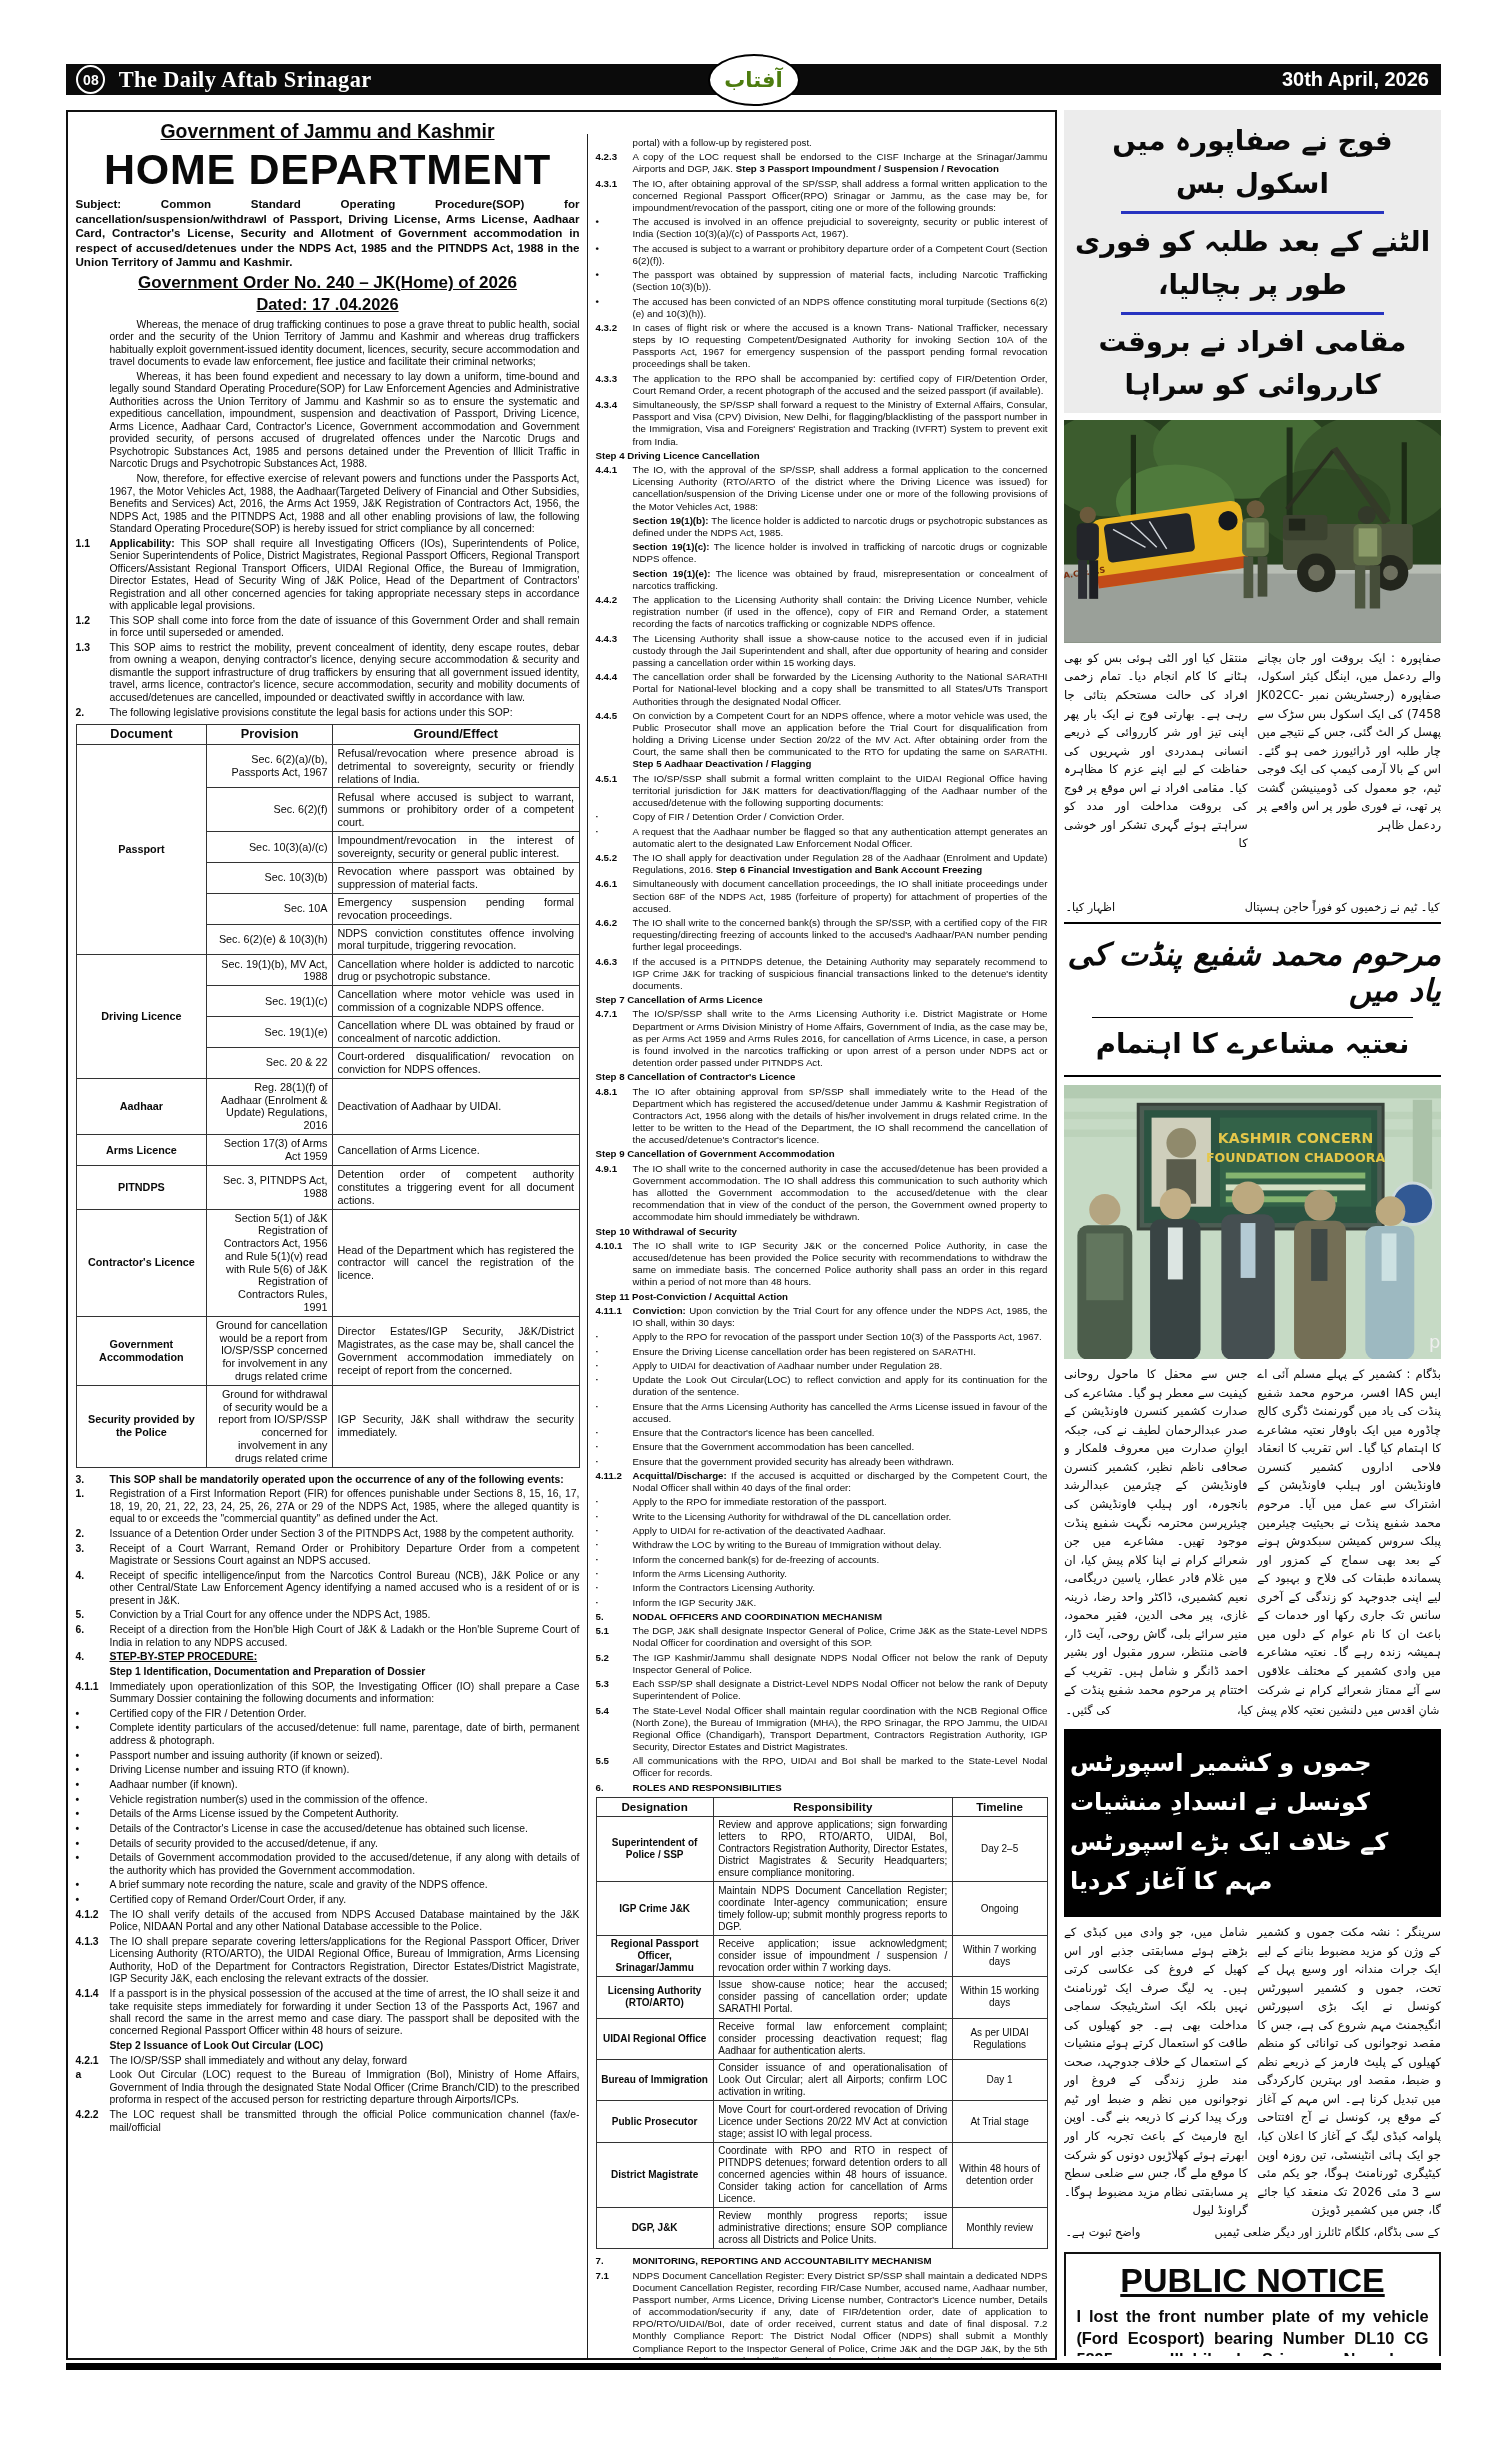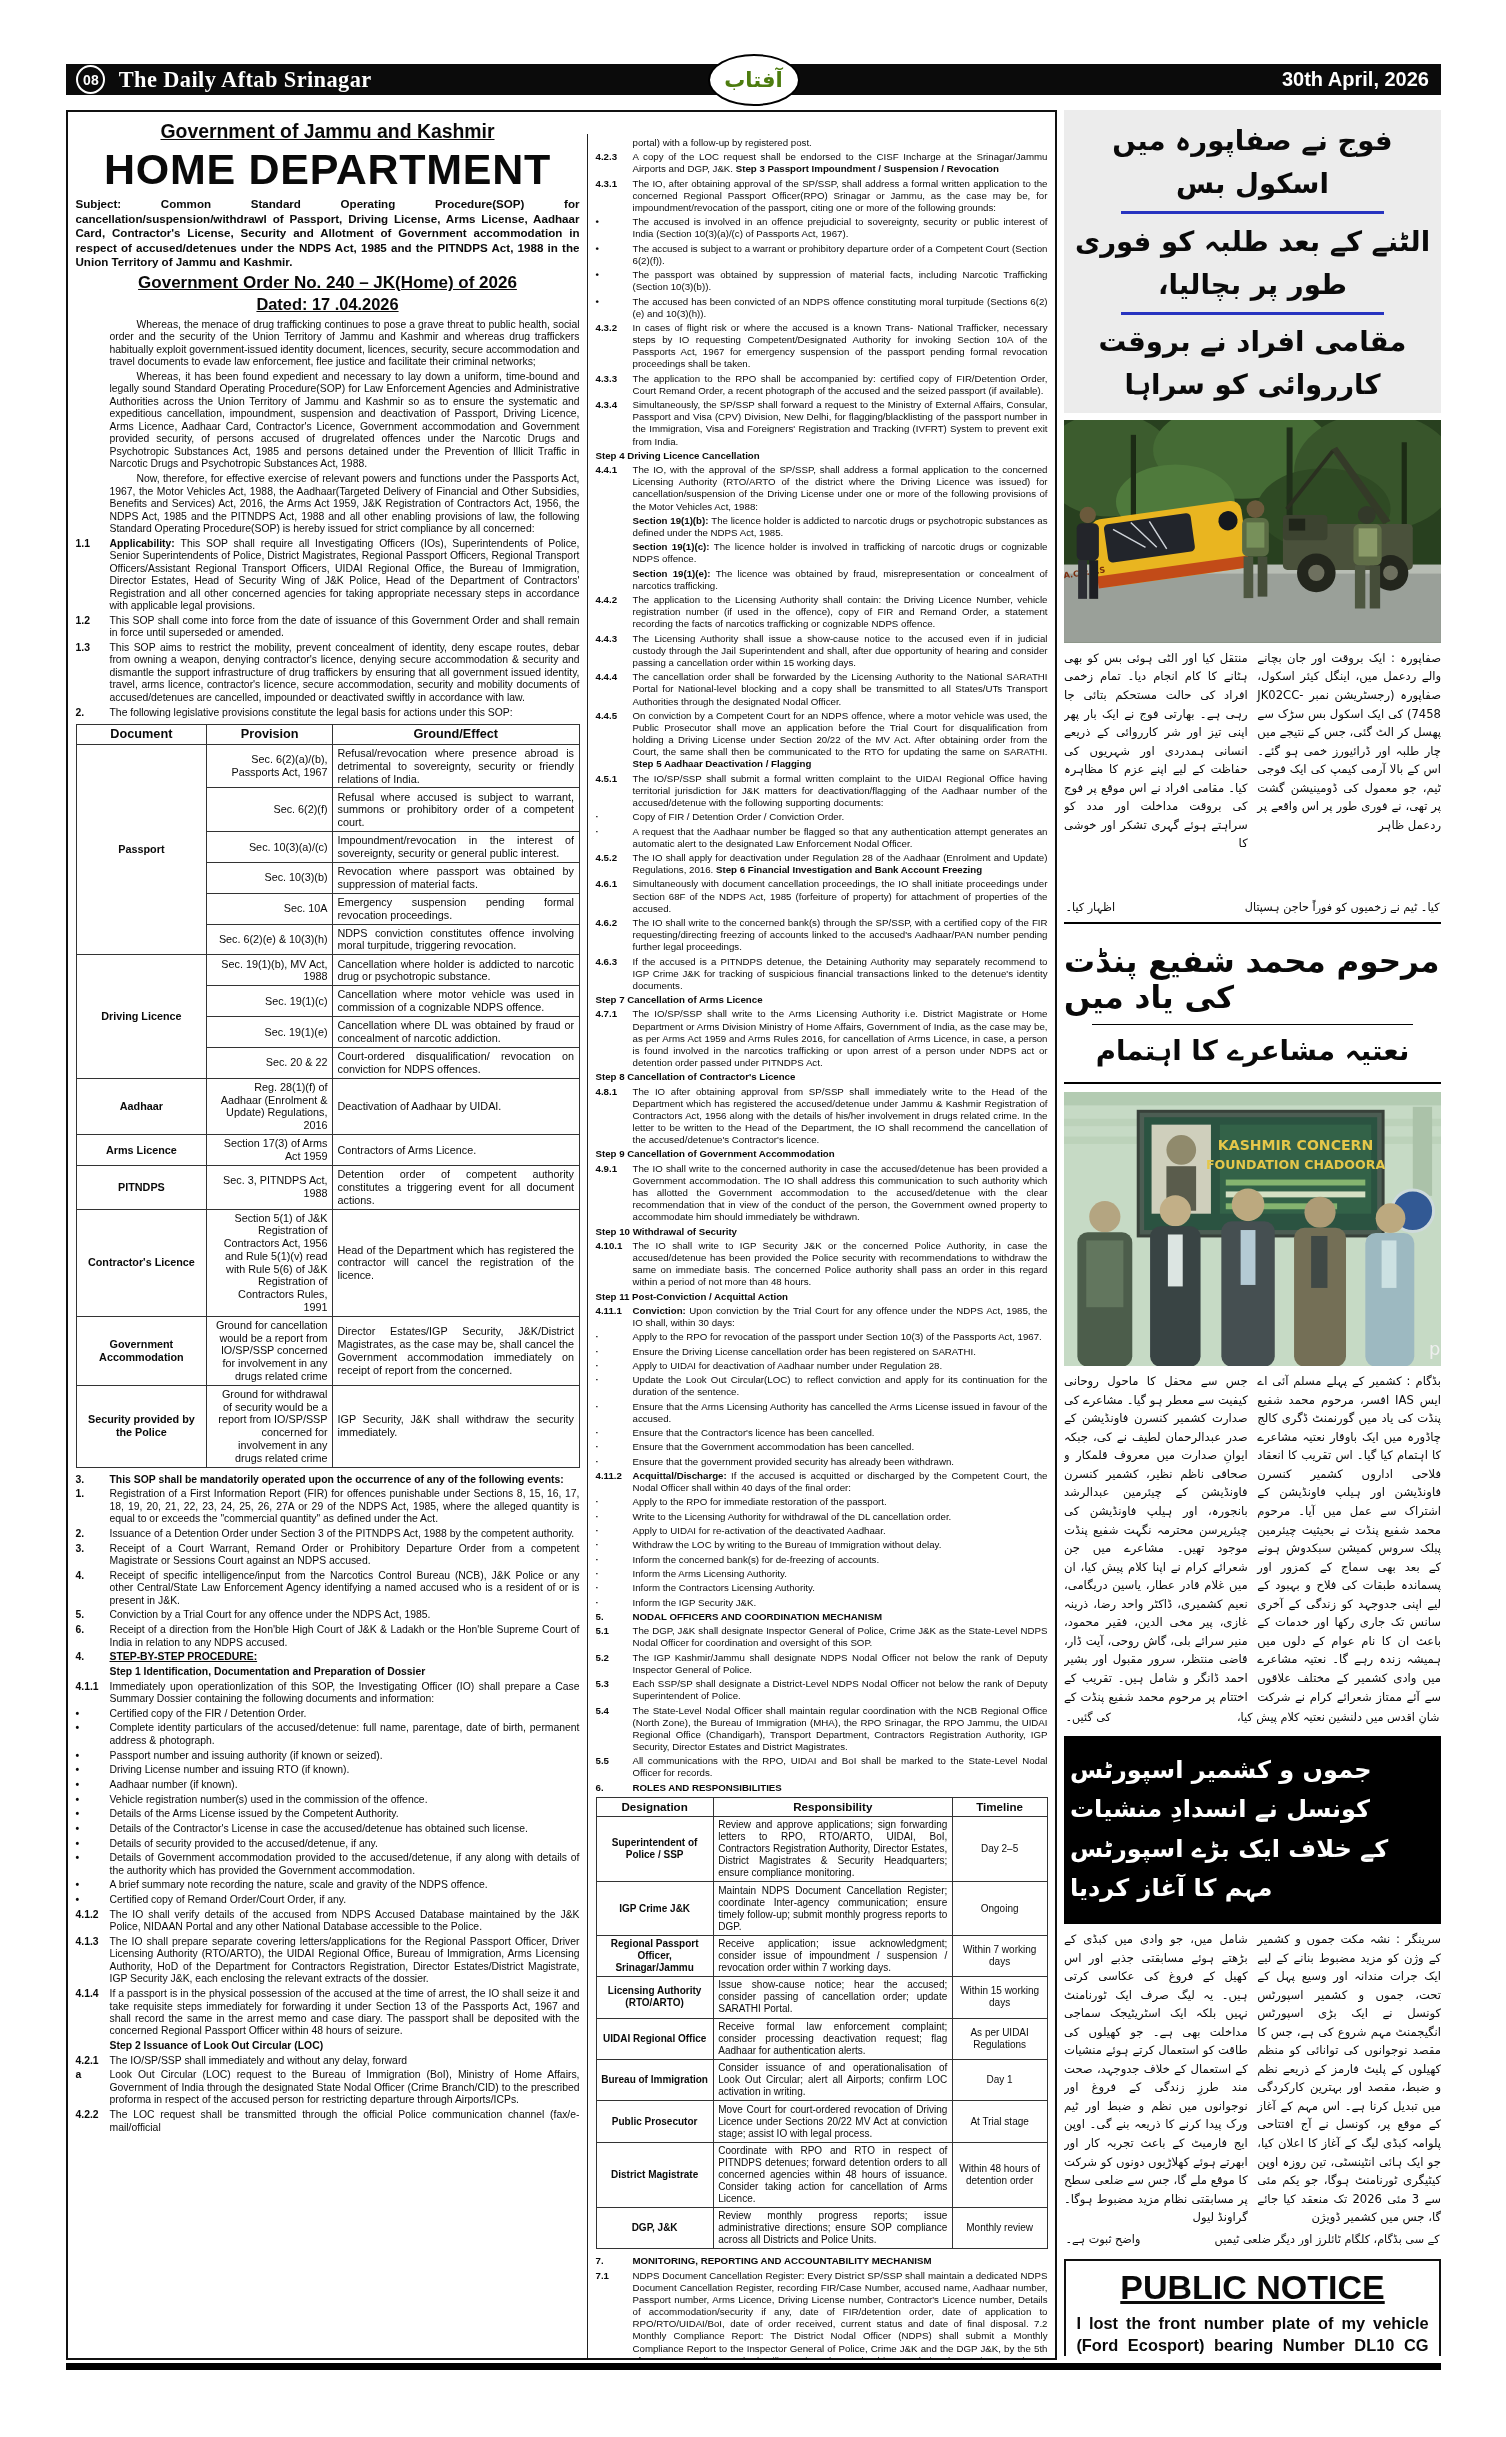--- a/index.html
+++ b/index.html
@@ -52,21 +52,21 @@
   
   .urdu-col{position:absolute;left:1064px;top:110px;width:377px;height:2246px;overflow:hidden;font-family:"DejaVu Sans",sans-serif;}
   .u-head1{background:#ececec;text-align:center;font-weight:700;font-size:27.6px;line-height:1.55;padding:10.4px 6px 6px;}
   .blue-rule{height:3px;background:#2733c0;width:72%;margin:5.2px auto 6.7px;}
   .photo{width:100%;display:block;margin-top:7.5px;}
   .u-cols{display:flex;gap:9.7px;overflow:hidden;margin-top:6px;}
   .u-col{flex:1;font-size:11.6px;line-height:1.6;text-align:justify;}
   .u-end{display:flex;justify-content:space-between;font-size:11.2px;padding:2.2px 1.5px 3.7px;border-bottom:0;}
   .u2-rule{border-top:2.2px solid #000;margin:4.5px 0 0;}
   .u2-midrule{border-top:1.5px solid #000;width:85%;margin:0 auto;}
-  .u2-h1{font-size:31px;font-weight:700;text-align:left;padding:19px 0 9px;}
+  .u2-h1{font-size:31px;font-weight:700;text-align:right;padding:12px 0 9px;font-style:italic;}
   .u2-h2{font-size:27.6px;font-weight:700;text-align:center;padding:9px 0 10.4px;}
   .u-banner{background:#000;color:#fff;text-align:left;font-weight:700;font-size:24px;line-height:1.65;padding:15px 6px;margin-top:7.5px;}
 
   .public-notice{margin-top:9px;border:2.2px solid #111;padding:6px 10.4px 7.5px;direction:ltr;font-family:"Liberation Sans",sans-serif;background:#fff;}
   .pn-title{font-size:34px;font-weight:800;text-align:center;text-decoration:underline;margin:1.5px 0 6px;}
   .pn-body{font-size:16.4px;font-weight:700;text-align:justify;line-height:1.3;}
 
   .bottom-rule{position:absolute;left:66px;top:2363px;width:1375px;height:6.7px;background:#000;}
 </style>
 </head>
@@ -202,21 +202,21 @@
 
             <tr>
               <td class="doc" rowspan="1">Aadhaar</td>
               <td class="prov">Reg. 28(1)(f) of Aadhaar (Enrolment &amp; Update) Regulations, 2016</td>
               <td class="eff">Deactivation of Aadhaar by UIDAI.</td>
             </tr>
 
             <tr>
               <td class="doc" rowspan="1">Arms Licence</td>
               <td class="prov">Section 17(3) of Arms Act 1959</td>
-              <td class="eff">Contractors of Arms Licence.</td>
+              <td class="eff">Cancellation of Arms Licence.</td>
             </tr>
 
             <tr>
               <td class="doc" rowspan="1">PITNDPS</td>
               <td class="prov">Sec. 3, PITNDPS Act, 1988</td>
               <td class="eff">Detention order of competent authority constitutes a triggering event for all document actions.</td>
             </tr>
 
             <tr>
               <td class="doc" rowspan="1">Contractor's Licence</td>

